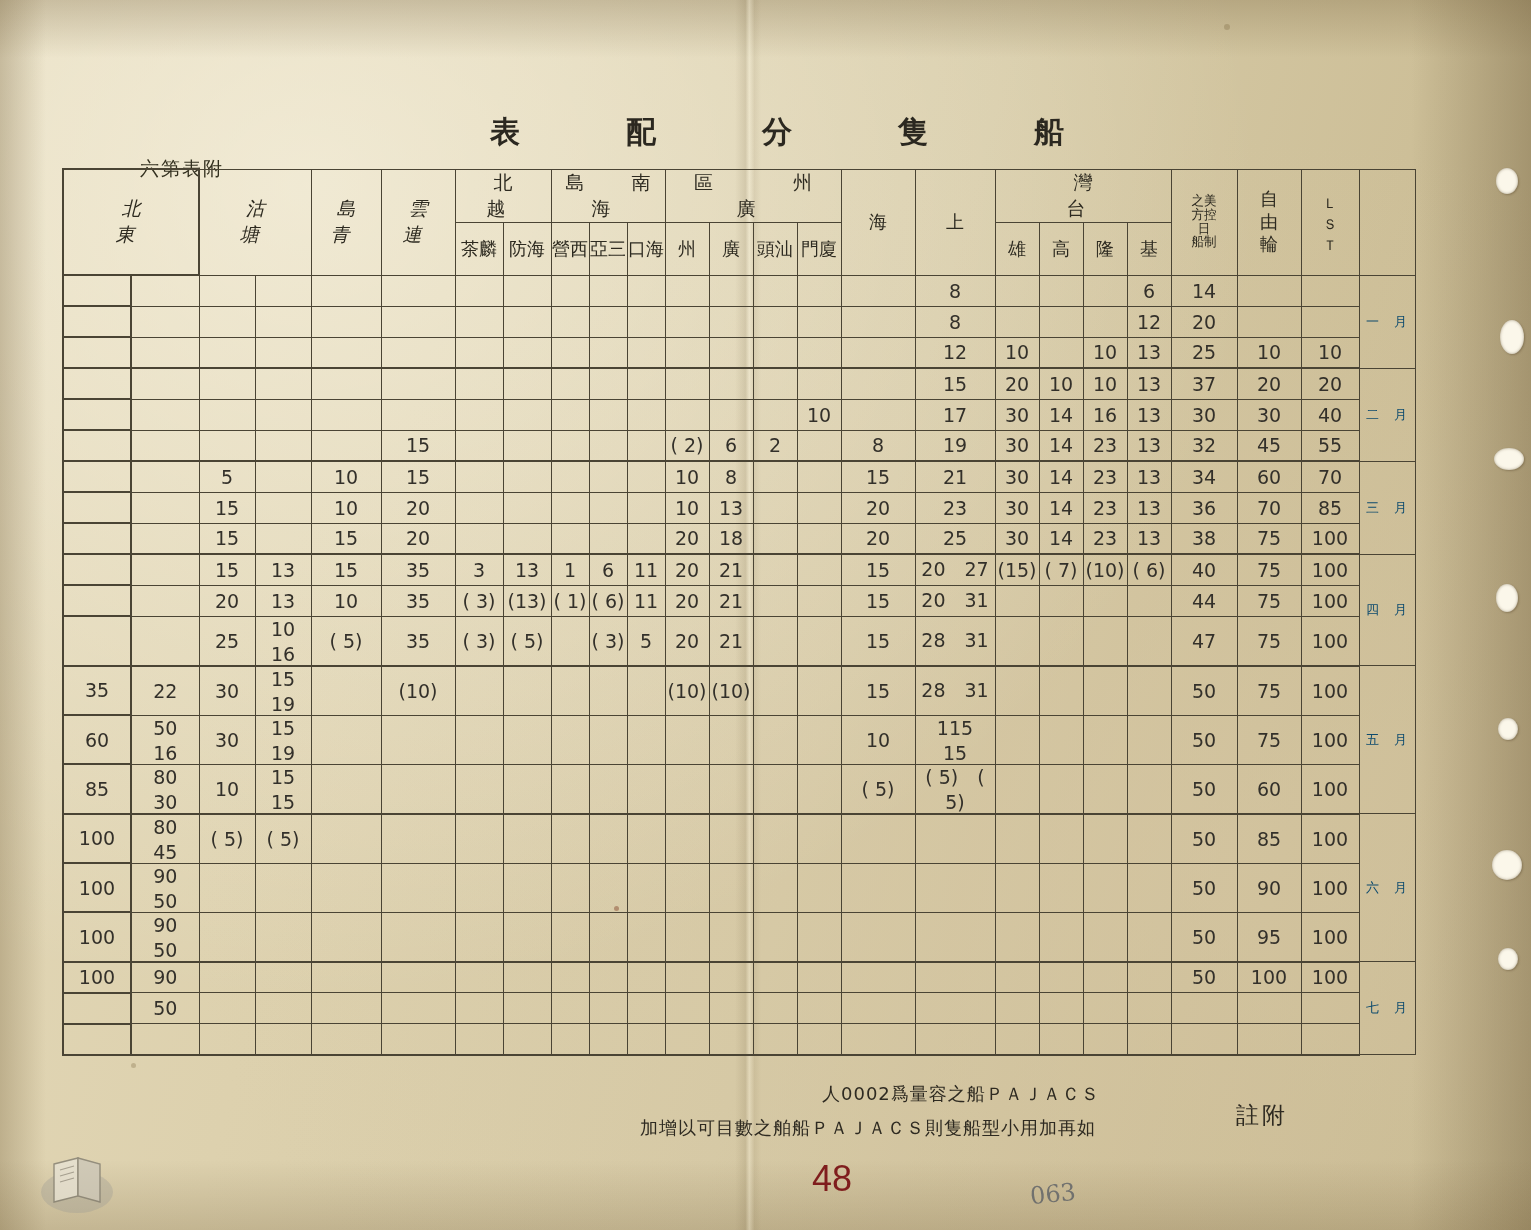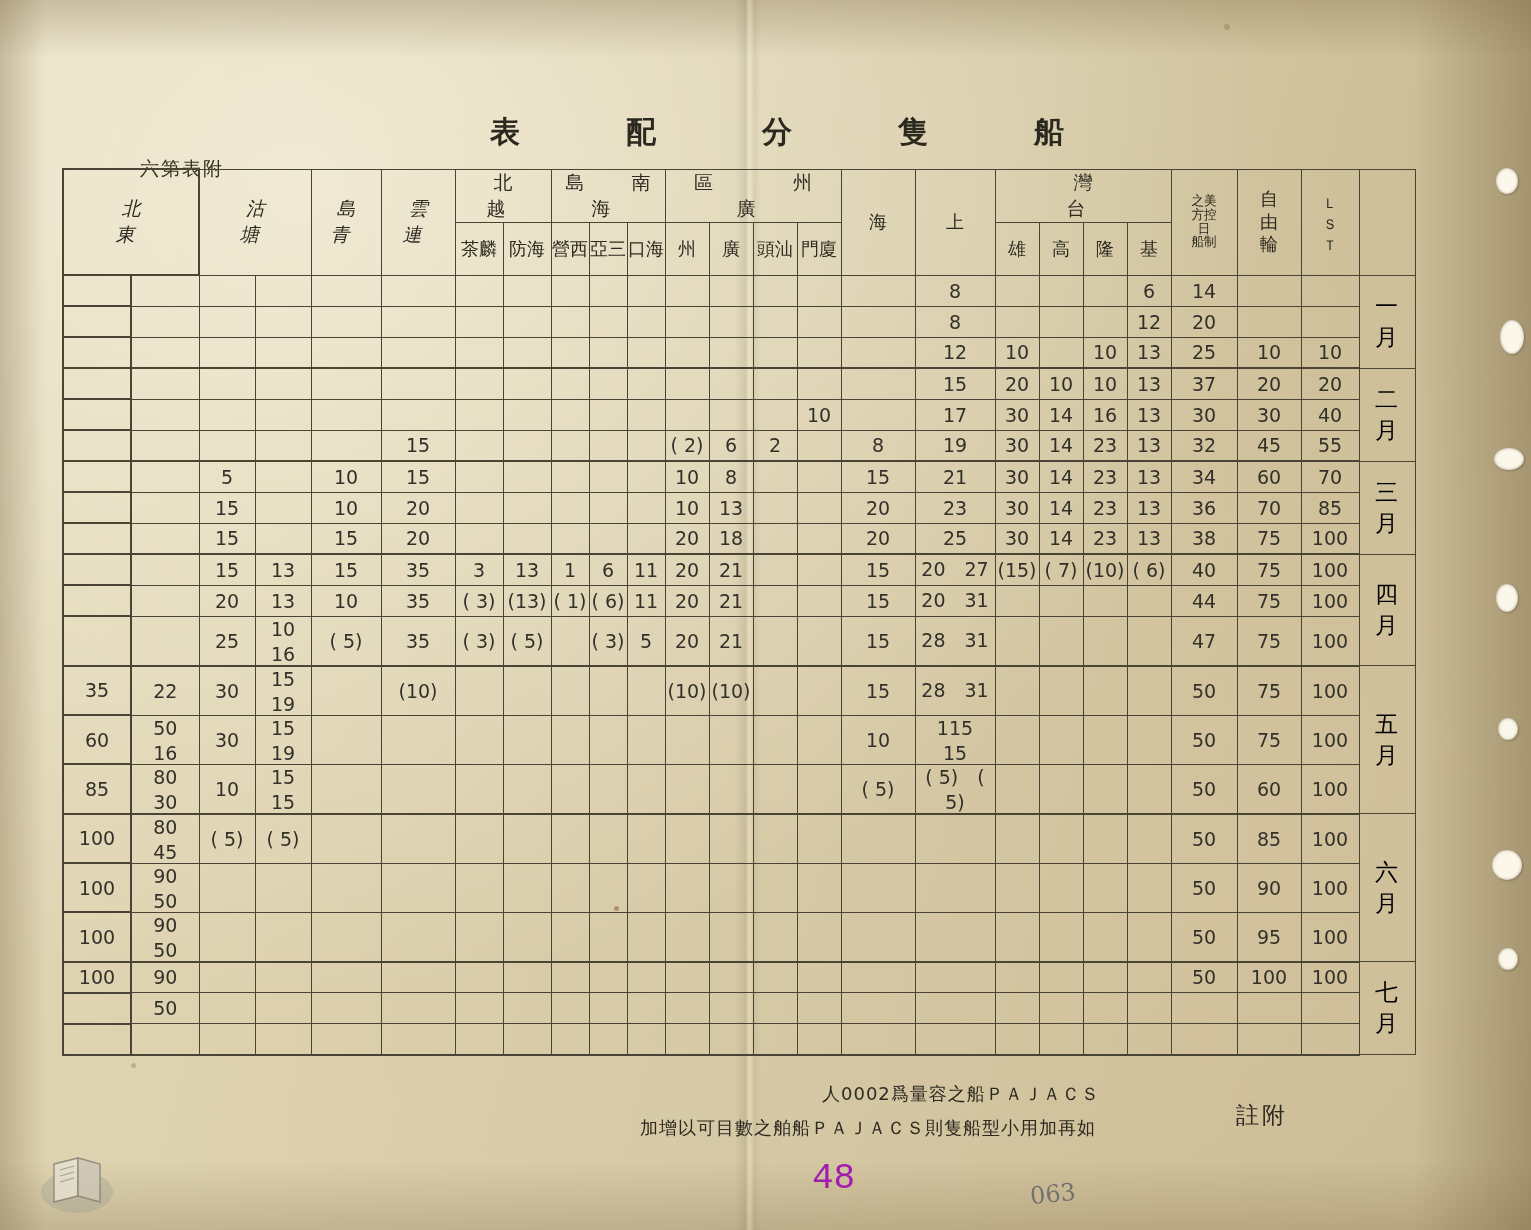--- a/index.html
+++ b/index.html
@@ -152,23 +152,23 @@
   }
 
   
   td.cell {
     height: 29px;
     font-size: 19px;
     color: #33302a;
   }
   tr.grp-end td { border-bottom: 2px solid #4a4434; }
   td.monthcell {
-    font-size: 23px;
+    font-size: 13px;
     letter-spacing: 1px;
-    color: #000000;
+    color: #0c4a6e;
   }
 
   
   .note1 {
     position: absolute;
     left: 822px; top: 1082px;
     font-size: 18px;
     letter-spacing: 1px;
   }
   .note2 {
@@ -181,22 +181,22 @@
     position: absolute;
     left: 1222px; top: 1100px;
     font-size: 23px;
     letter-spacing: 3px;
     margin-left: 14px;
   }
   .pagenum {
     position: absolute;
     left: 812px; top: 1158px;
     font-size: 36px;
-    color: #a21caf;
-    font-family: Liberation Mono, monospace;
+    color: #7f1d1d;
+    font-family: Liberation Sans, sans-serif;
   }
   .pencil {
     position: absolute;
     left: 1030px; top: 1180px;
     font-size: 24px;
     color: #555a63;
     font-family: "DejaVu Serif", serif;
     transform: rotate(-6deg);
     opacity: .75;
   }

